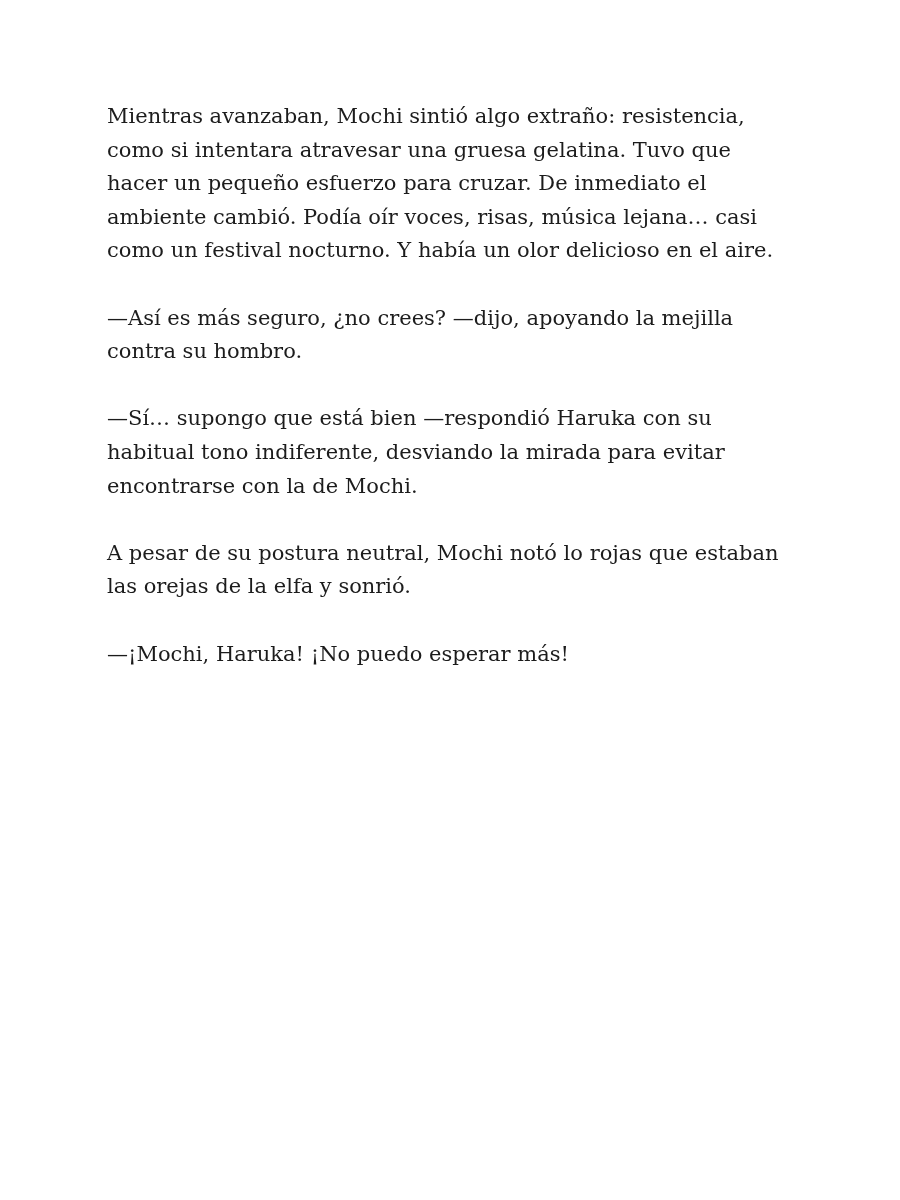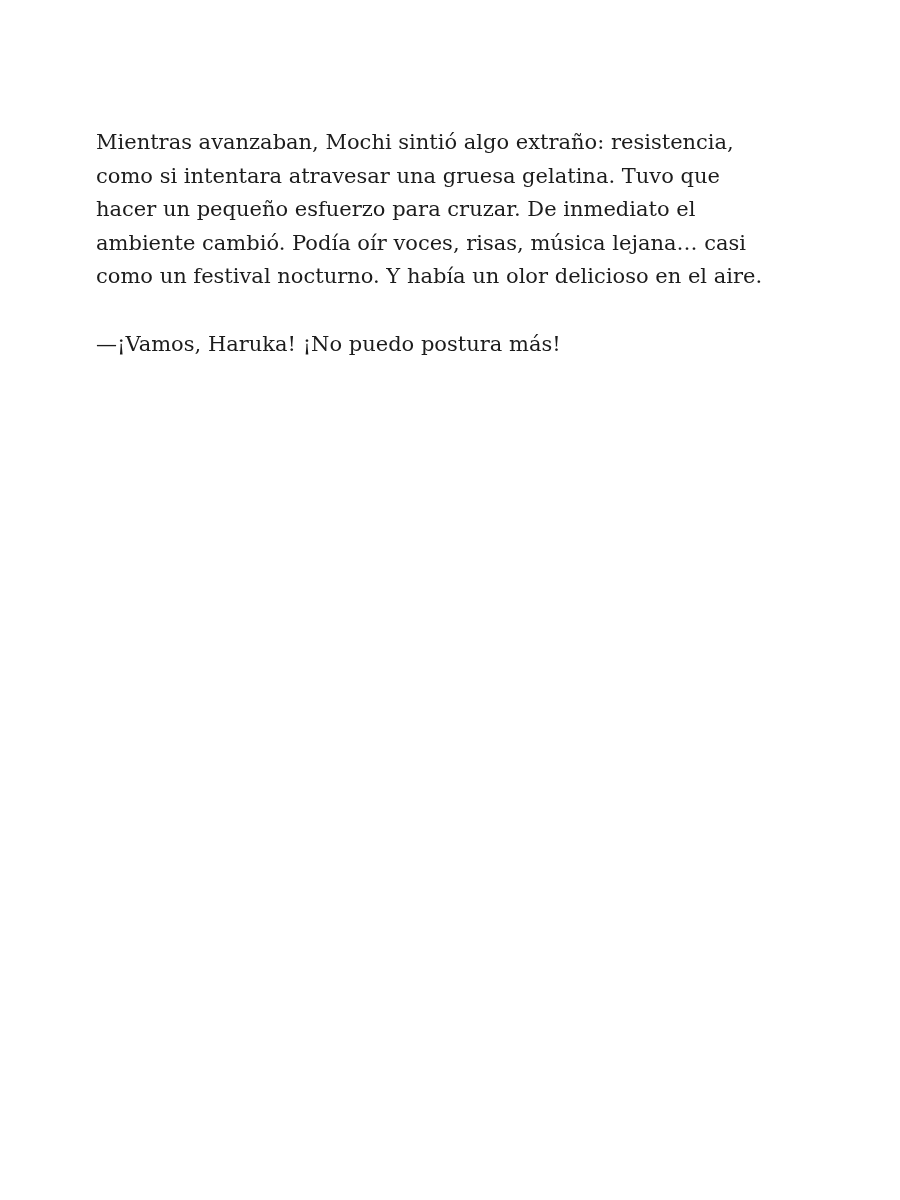--- a/index.html
+++ b/index.html
@@ -8,35 +8,37 @@
     background: #ffffff;
   }
   body {
     width: 900px;
     height: 1200px;
     position: relative;
     overflow: hidden;
   }
   .page {
     position: absolute;
-    left: 96px;
+    left: 107px;
     top: 100px;
     width: 690px;
     font-family: "DejaVu Serif", "Liberation Serif", serif;
     font-size: 21px;
     line-height: 33.6px;
     color: #1c1c1c;
     letter-spacing: 0px;
-    margin-top: 26px;
   }
   .page p {
     margin: 0 0 33.6px 0;
     padding: 0;
     word-spacing: 0px;
   }
 </style>
 </head>
 <body>
 
 <div class="page">
   <p>Mientras avanzaban, Mochi sintió algo extraño: resistencia, como si intentara atravesar una gruesa gelatina. Tuvo que hacer un pequeño esfuerzo para cruzar. De inmediato el ambiente cambió. Podía oír voces, risas, música lejana… casi como un festival nocturno. Y había un olor delicioso en el aire.</p>
-  <p>—¡Vamos, Haruka! ¡No puedo postura más!</p>
+  <p>—Así es más seguro, ¿no crees? —dijo, apoyando la mejilla contra su hombro.</p>
+  <p>—Sí… supongo que está bien —respondió Haruka con su habitual tono indiferente, desviando la mirada para evitar encontrarse con la de Mochi.</p>
+  <p>A pesar de su postura neutral, Mochi notó lo rojas que estaban las orejas de la elfa y sonrió.</p>
+  <p>—¡Mochi, Haruka! ¡No puedo esperar más!</p>
 </div>
 
 </body></html>

